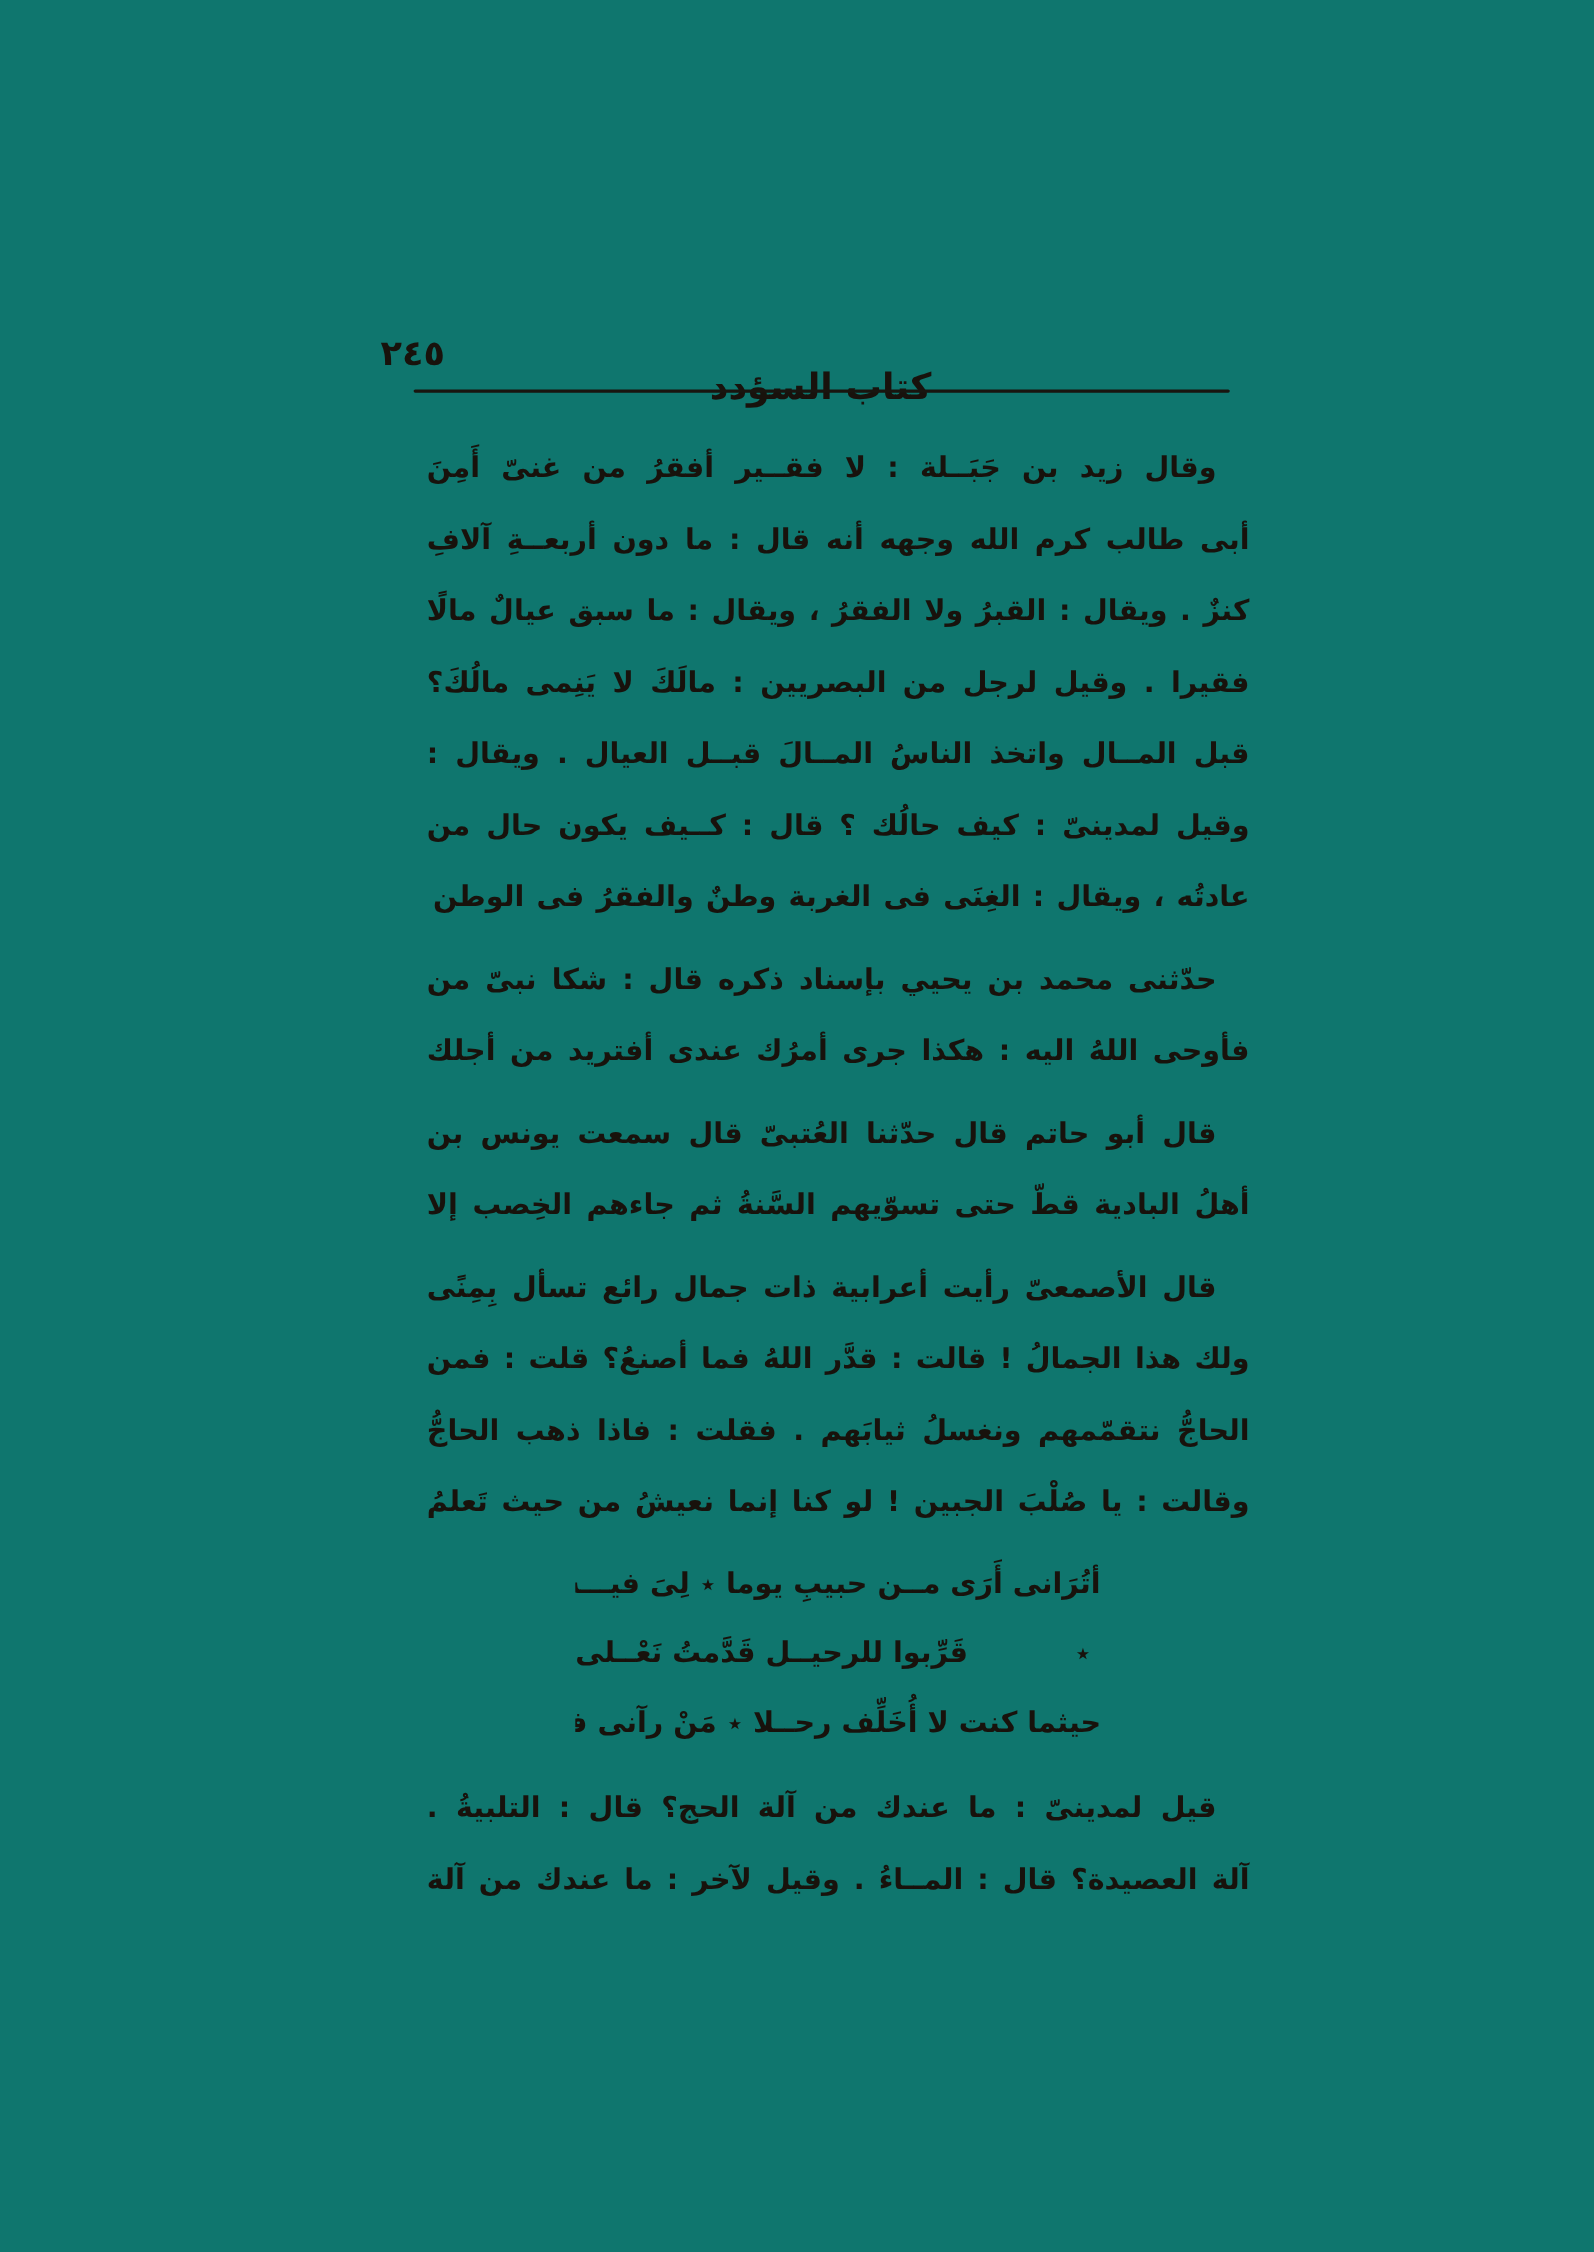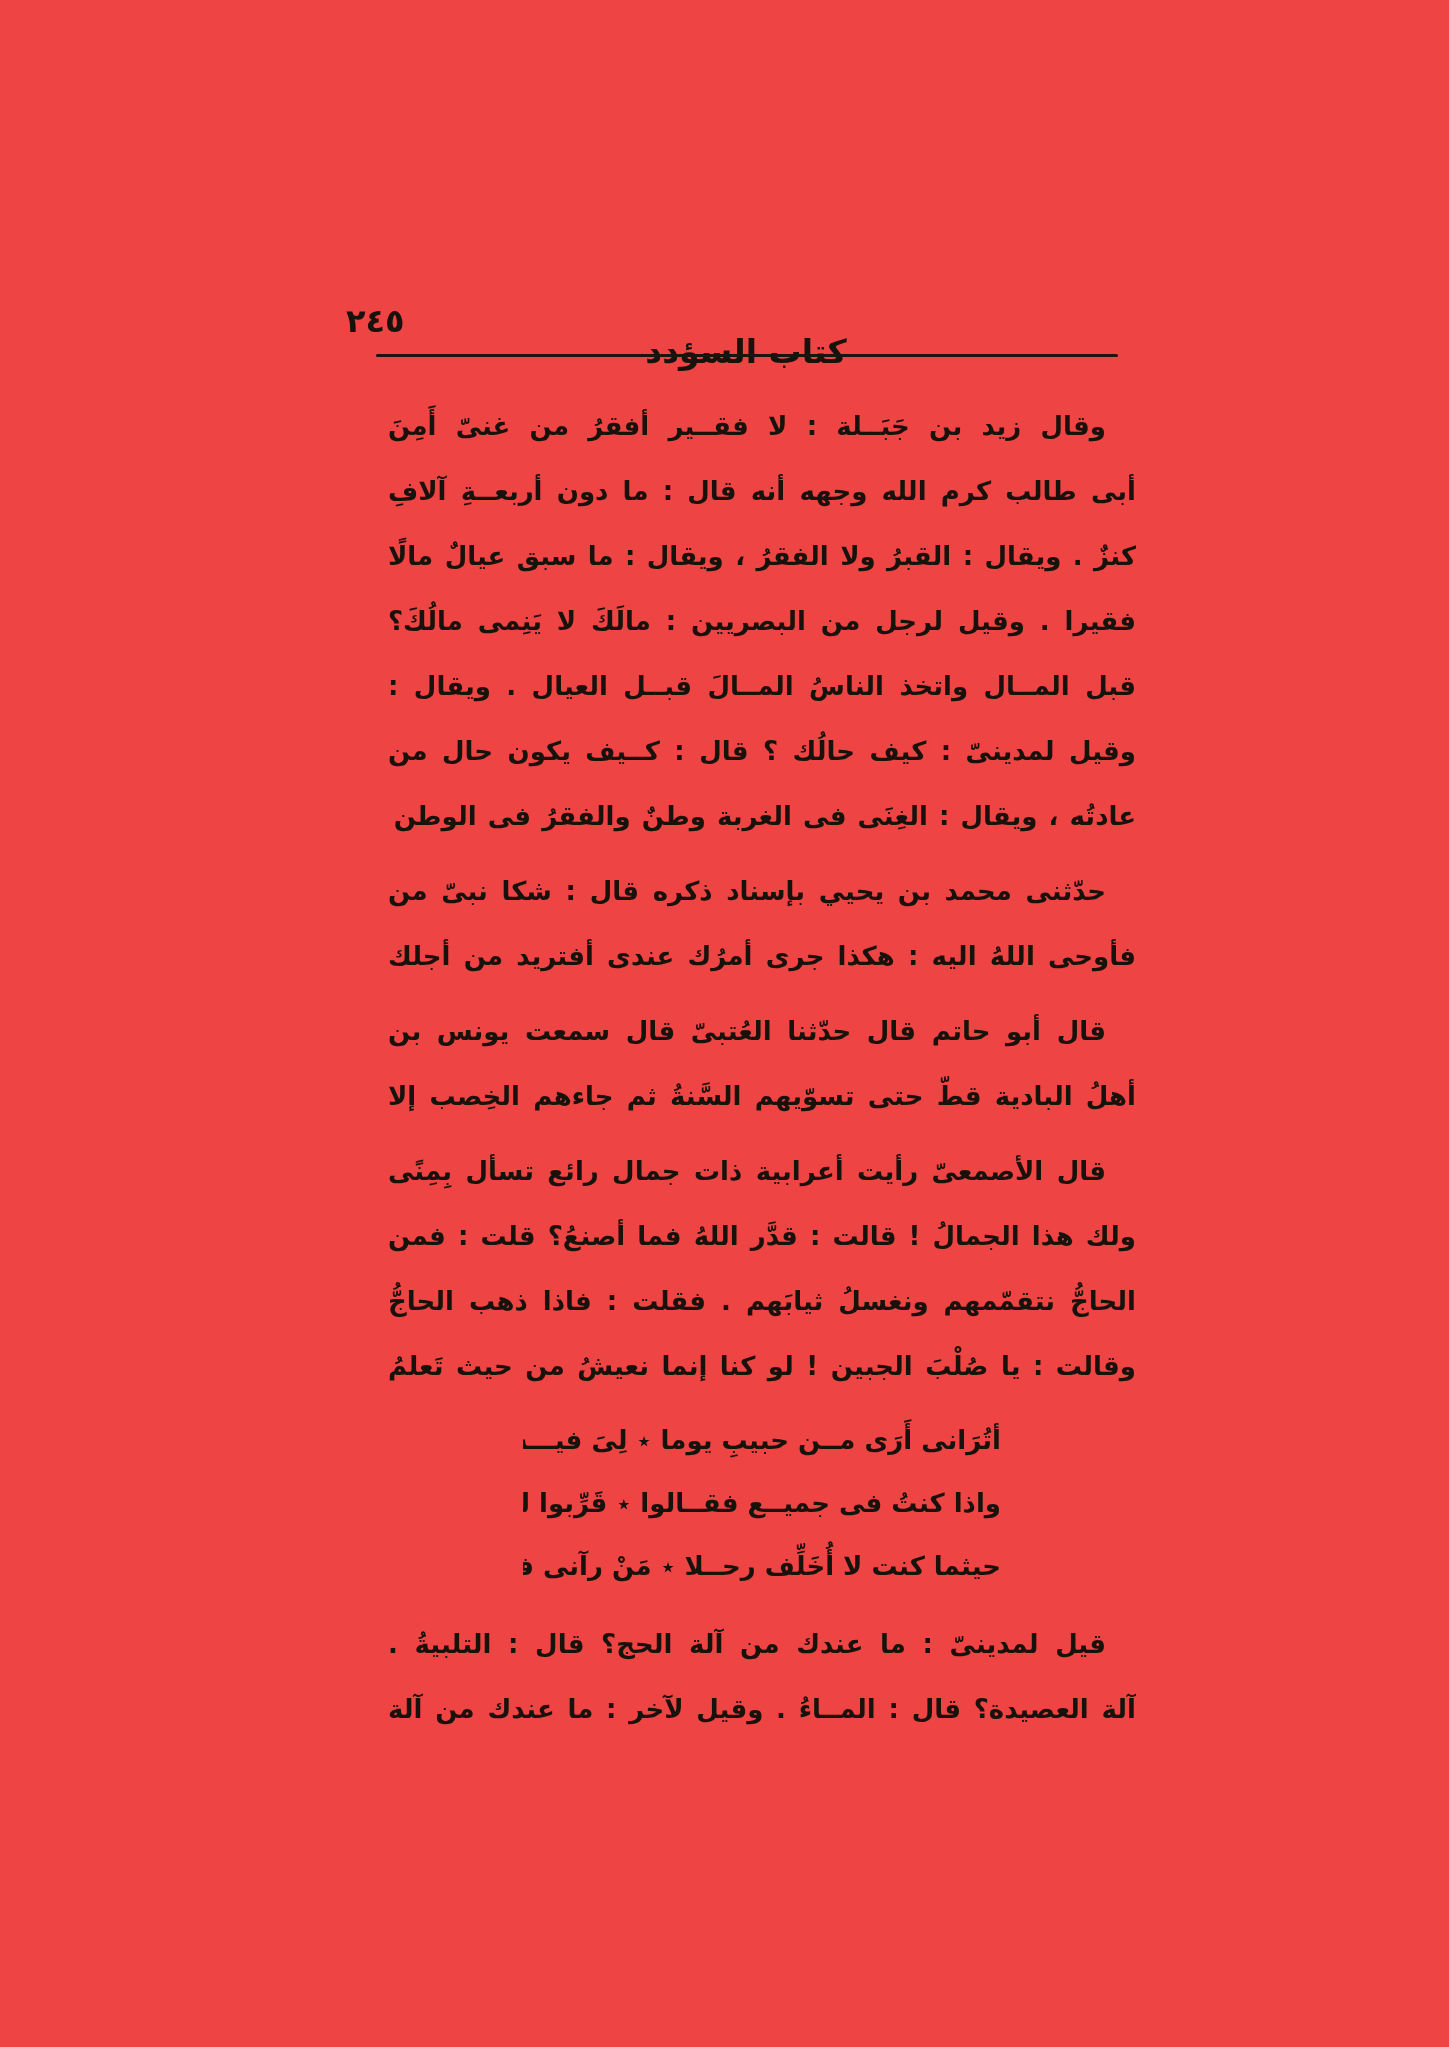--- a/index.html
+++ b/index.html
@@ -1,19 +1,19 @@
 <!DOCTYPE html>
 <html lang="ar" dir="rtl"><head>
 <meta charset="utf-8">
 <style>
   html,body{margin:0;padding:0;background:#fbfaf6;}
   .sheet{
     position:relative;
     width:1449px;height:2047px;
-    background:#ef4444;
+    background:#0f766e;
     font-family:"DejaVu Sans",sans-serif;
     color:#18120c;
     overflow:hidden;
   }
   .pagenum{
     position:absolute;left:346px;top:302px;
     font-size:32px;font-weight:700;letter-spacing:2px;
   }
   .title{
     position:absolute;left:746px;top:296px;
@@ -80,21 +80,20 @@
         <div class="line f">الحاجُّ نتقمّمهم ونغسلُ ثيابَهم . فقلت : فاذا ذهب الحاجُّ فمن أين؟ فنظرتْ الىّ</div>
         <div class="line f">وقالت : يا صُلْبَ الجبين ! لو كنا إنما نعيشُ من حيث تَعلمُ لمــا عِشْنا ؛ وقال الشاعر</div>
       </div>
       <div class="block poem">
         <div class="verse">
           <span class="hemi">أتُرَانى أَرَى مــن حبيبِ يوما</span>
           <span class="star">٭</span>
           <span class="hemi">لِىَ فيـــه مطيةٌ غيرُ رِجْــلى</span>
         </div>
         <div class="verse">
-          <span class="hemi">واذا كنتُ فى جميــع فقــالوا</span>
           <span class="star">٭</span>
           <span class="hemi">قَرِّبوا للرحيــل قَدَّمتُ نَعْــلى</span>
         </div>
         <div class="verse">
           <span class="hemi">حيثما كنت لا أُخَلِّف رحــلا</span>
           <span class="star">٭</span>
           <span class="hemi">مَنْ رآنى فقد رآنى ورَحْلى</span>
         </div>
       </div>
       <div class="block para">

